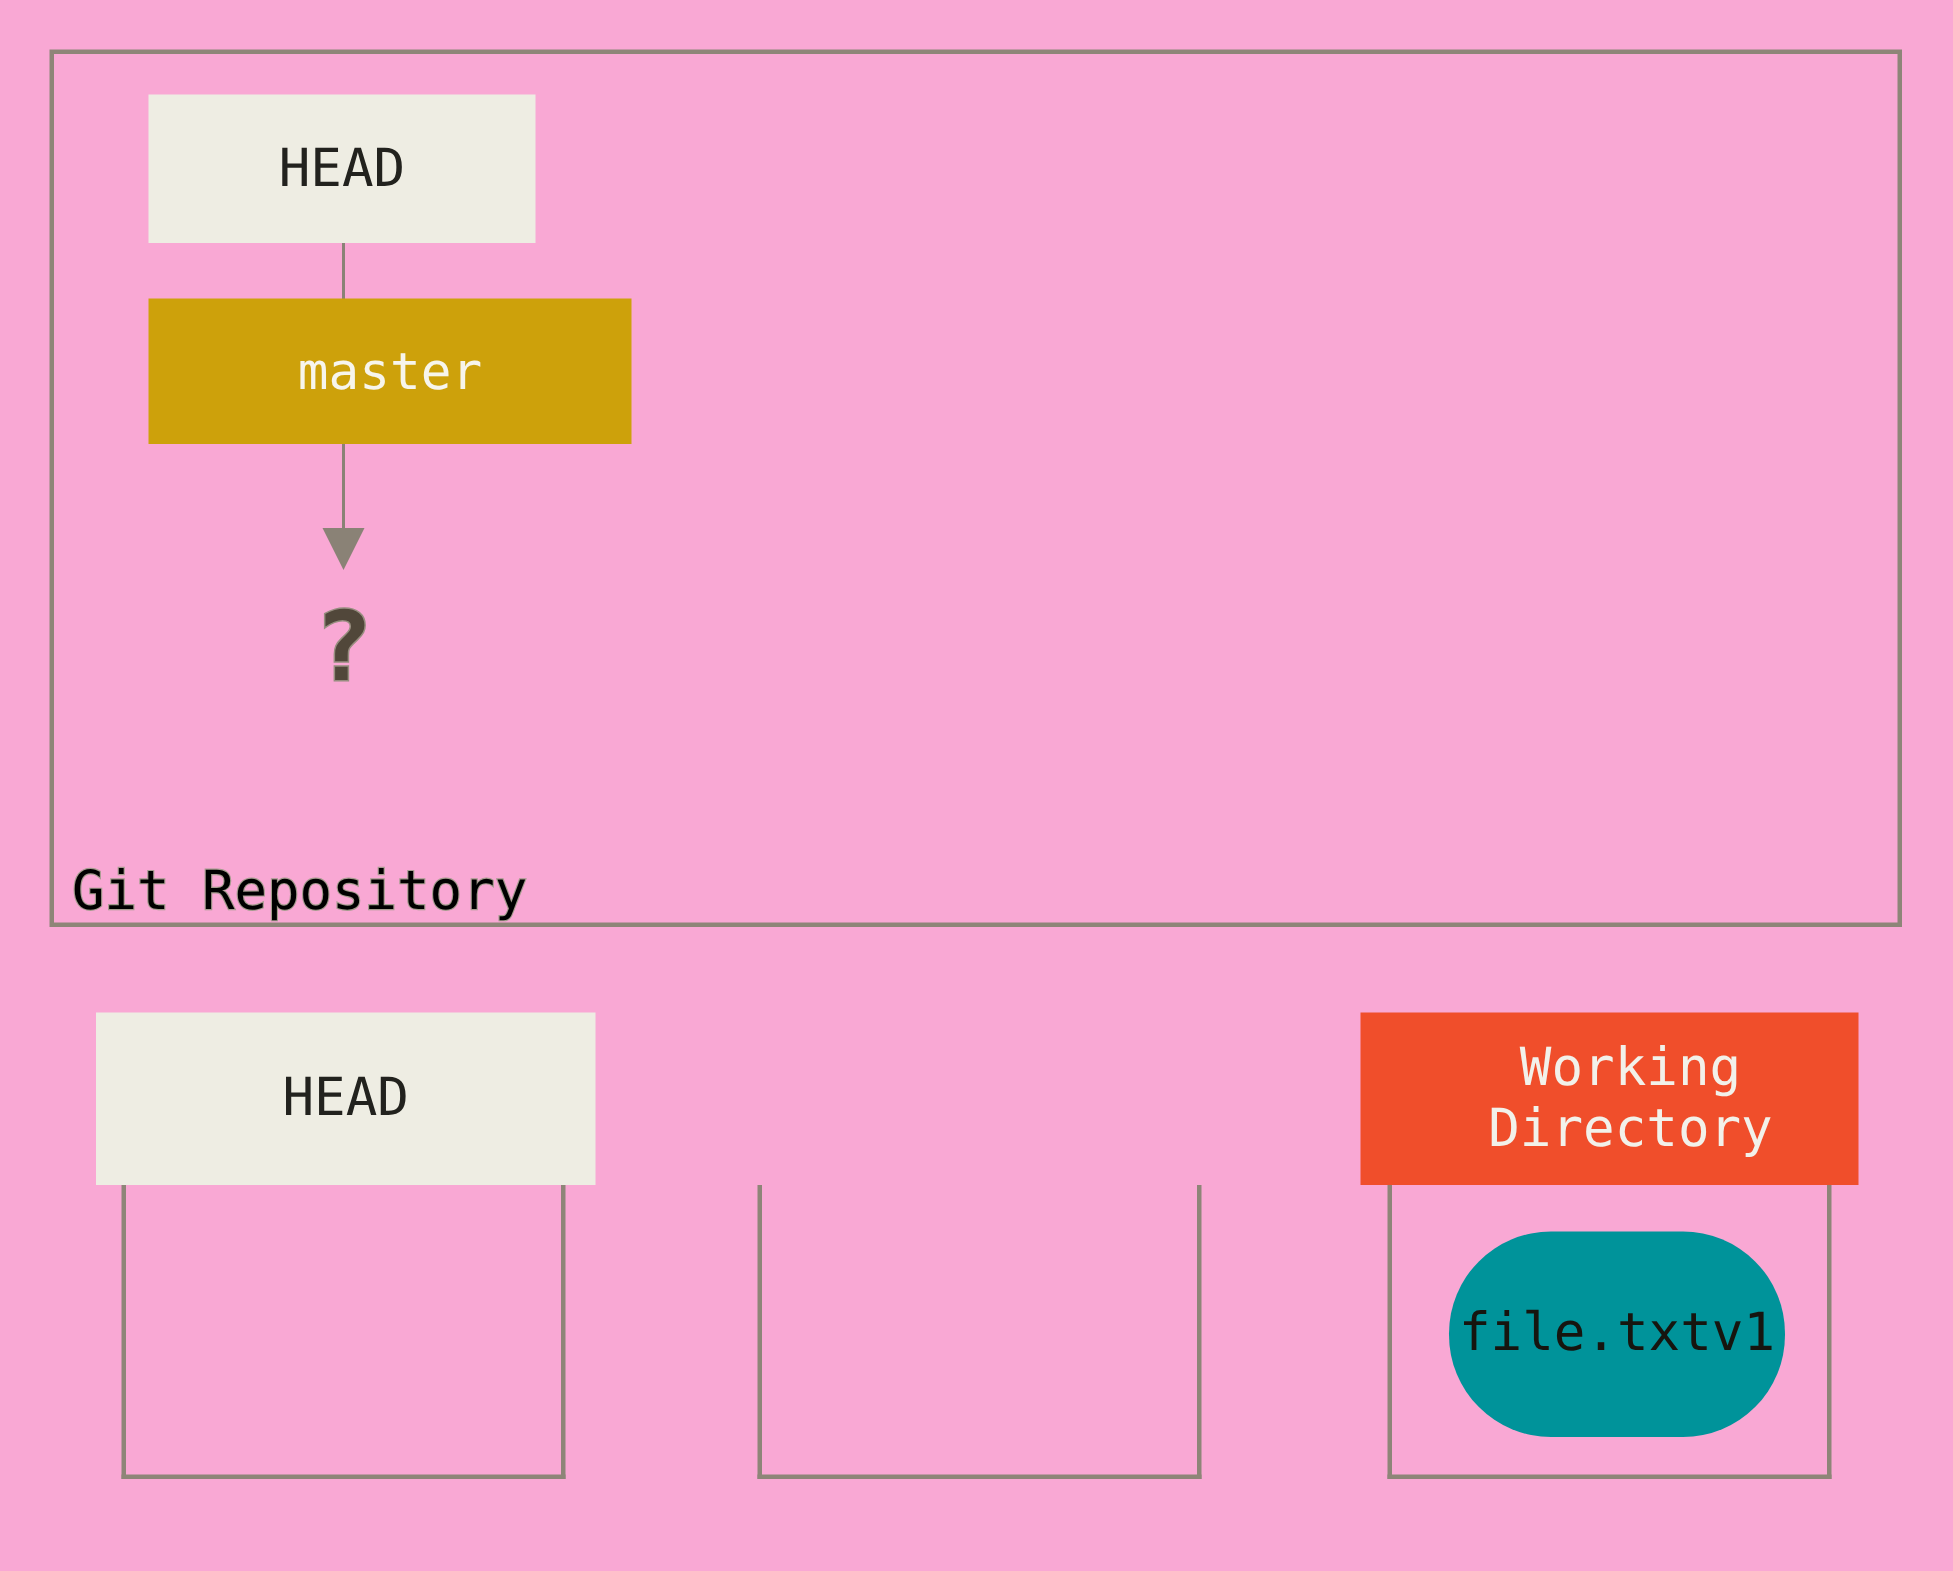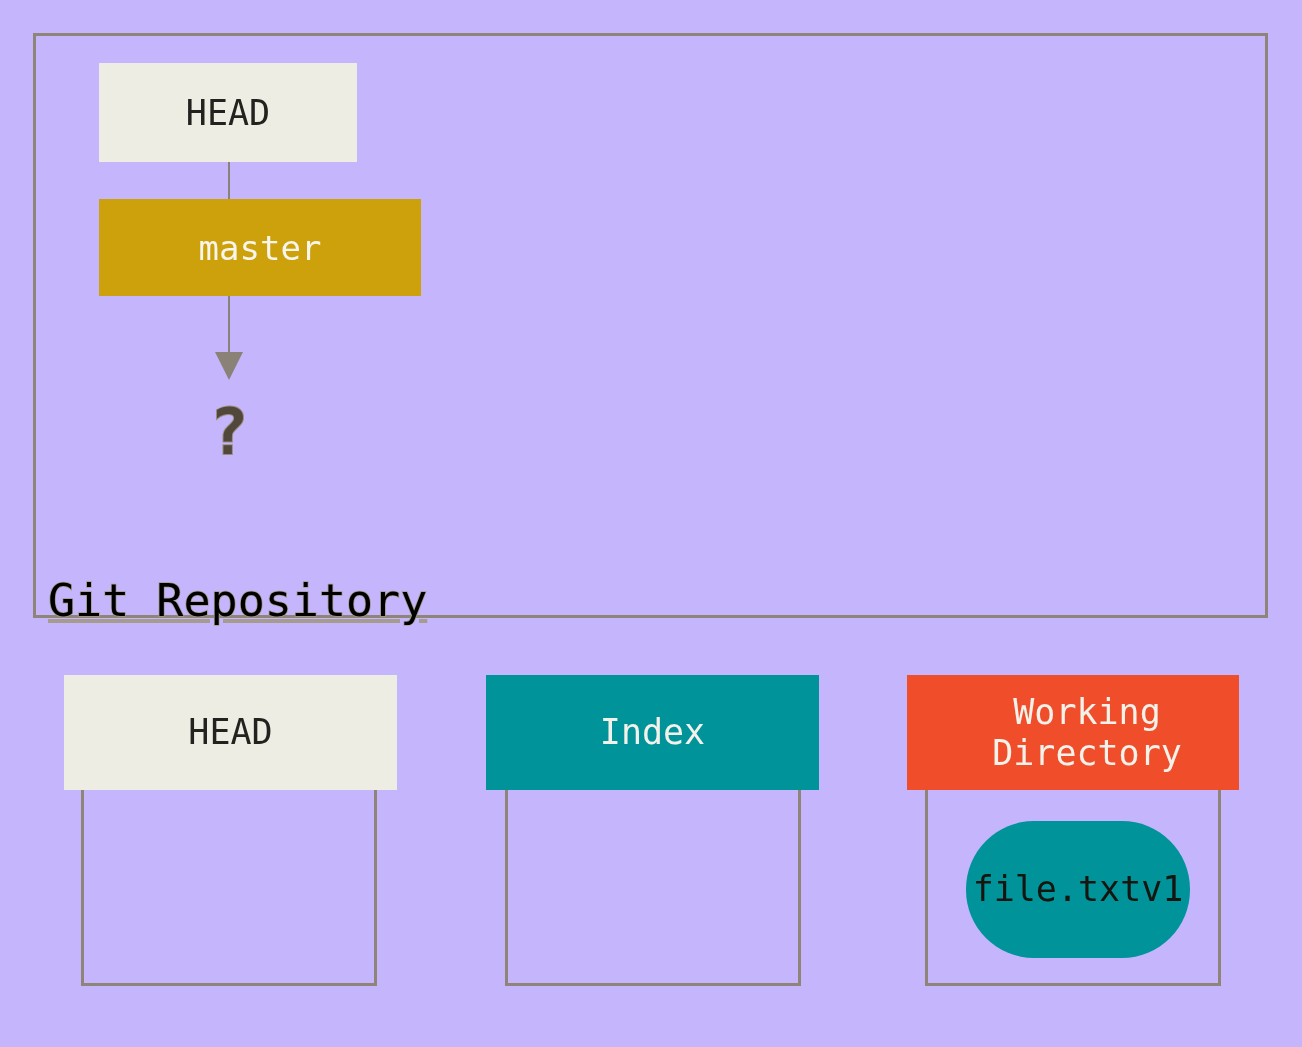--- a/index.html
+++ b/index.html
@@ -1,20 +1,20 @@
 <!DOCTYPE html>
 <html><head>
 <meta charset="utf-8">
 <style>
   html, body { margin: 0; padding: 0; background: #000; }
   .canvas {
     position: relative;
     width: 1302px;
     height: 1047px;
-    background: #c4b5fd;
+    background: #f9a8d4;
     font-family: "DejaVu Sans Mono", "Liberation Mono", monospace;
     overflow: hidden;
   }
   .repo-box {
     position: absolute;
     left: 33px; top: 33px;
     width: 1235px; height: 585px;
     border: 3px solid #8e8578;
     box-sizing: border-box;
     background: transparent;
@@ -64,26 +64,25 @@
     font-size: 64px;
     font-weight: bold;
     line-height: 1;
     color: #51473a;
     -webkit-text-stroke: 2px #978d7f;
     paint-order: stroke fill;
   }
   .repo-label {
     position: absolute;
     left: 48px; top: 574px;
-    font-size: 45px;
+    font-size: 36px;
     color: #000000;
     -webkit-text-stroke: 1.5px #a59c8e;
     paint-order: stroke fill;
     white-space: nowrap;
-    text-decoration: underline;
   }
   .col-header {
     position: absolute;
     top: 675px;
     height: 115px;
     display: flex;
     align-items: center;
     justify-content: center;
     box-sizing: border-box;
     font-size: 35px;
@@ -141,23 +140,20 @@
   <div class="vline line-master-arrow"></div>
   <div class="arrowhead"></div>
 
   <div class="question">?</div>
 
   <div class="repo-label">Git Repository</div>
 
   <div class="col-header col-head">
     <span>HEAD</span>
   </div>
-  <div class="col-header col-index">
-    <span>Index</span>
-  </div>
   <div class="col-header col-wd">
     <span>Working Directory</span>
   </div>
 
   <div class="bracket bracket-head"></div>
   <div class="bracket bracket-index"></div>
   <div class="bracket bracket-wd"></div>
 
   <div class="pill">
     <span>file.txt</span>

